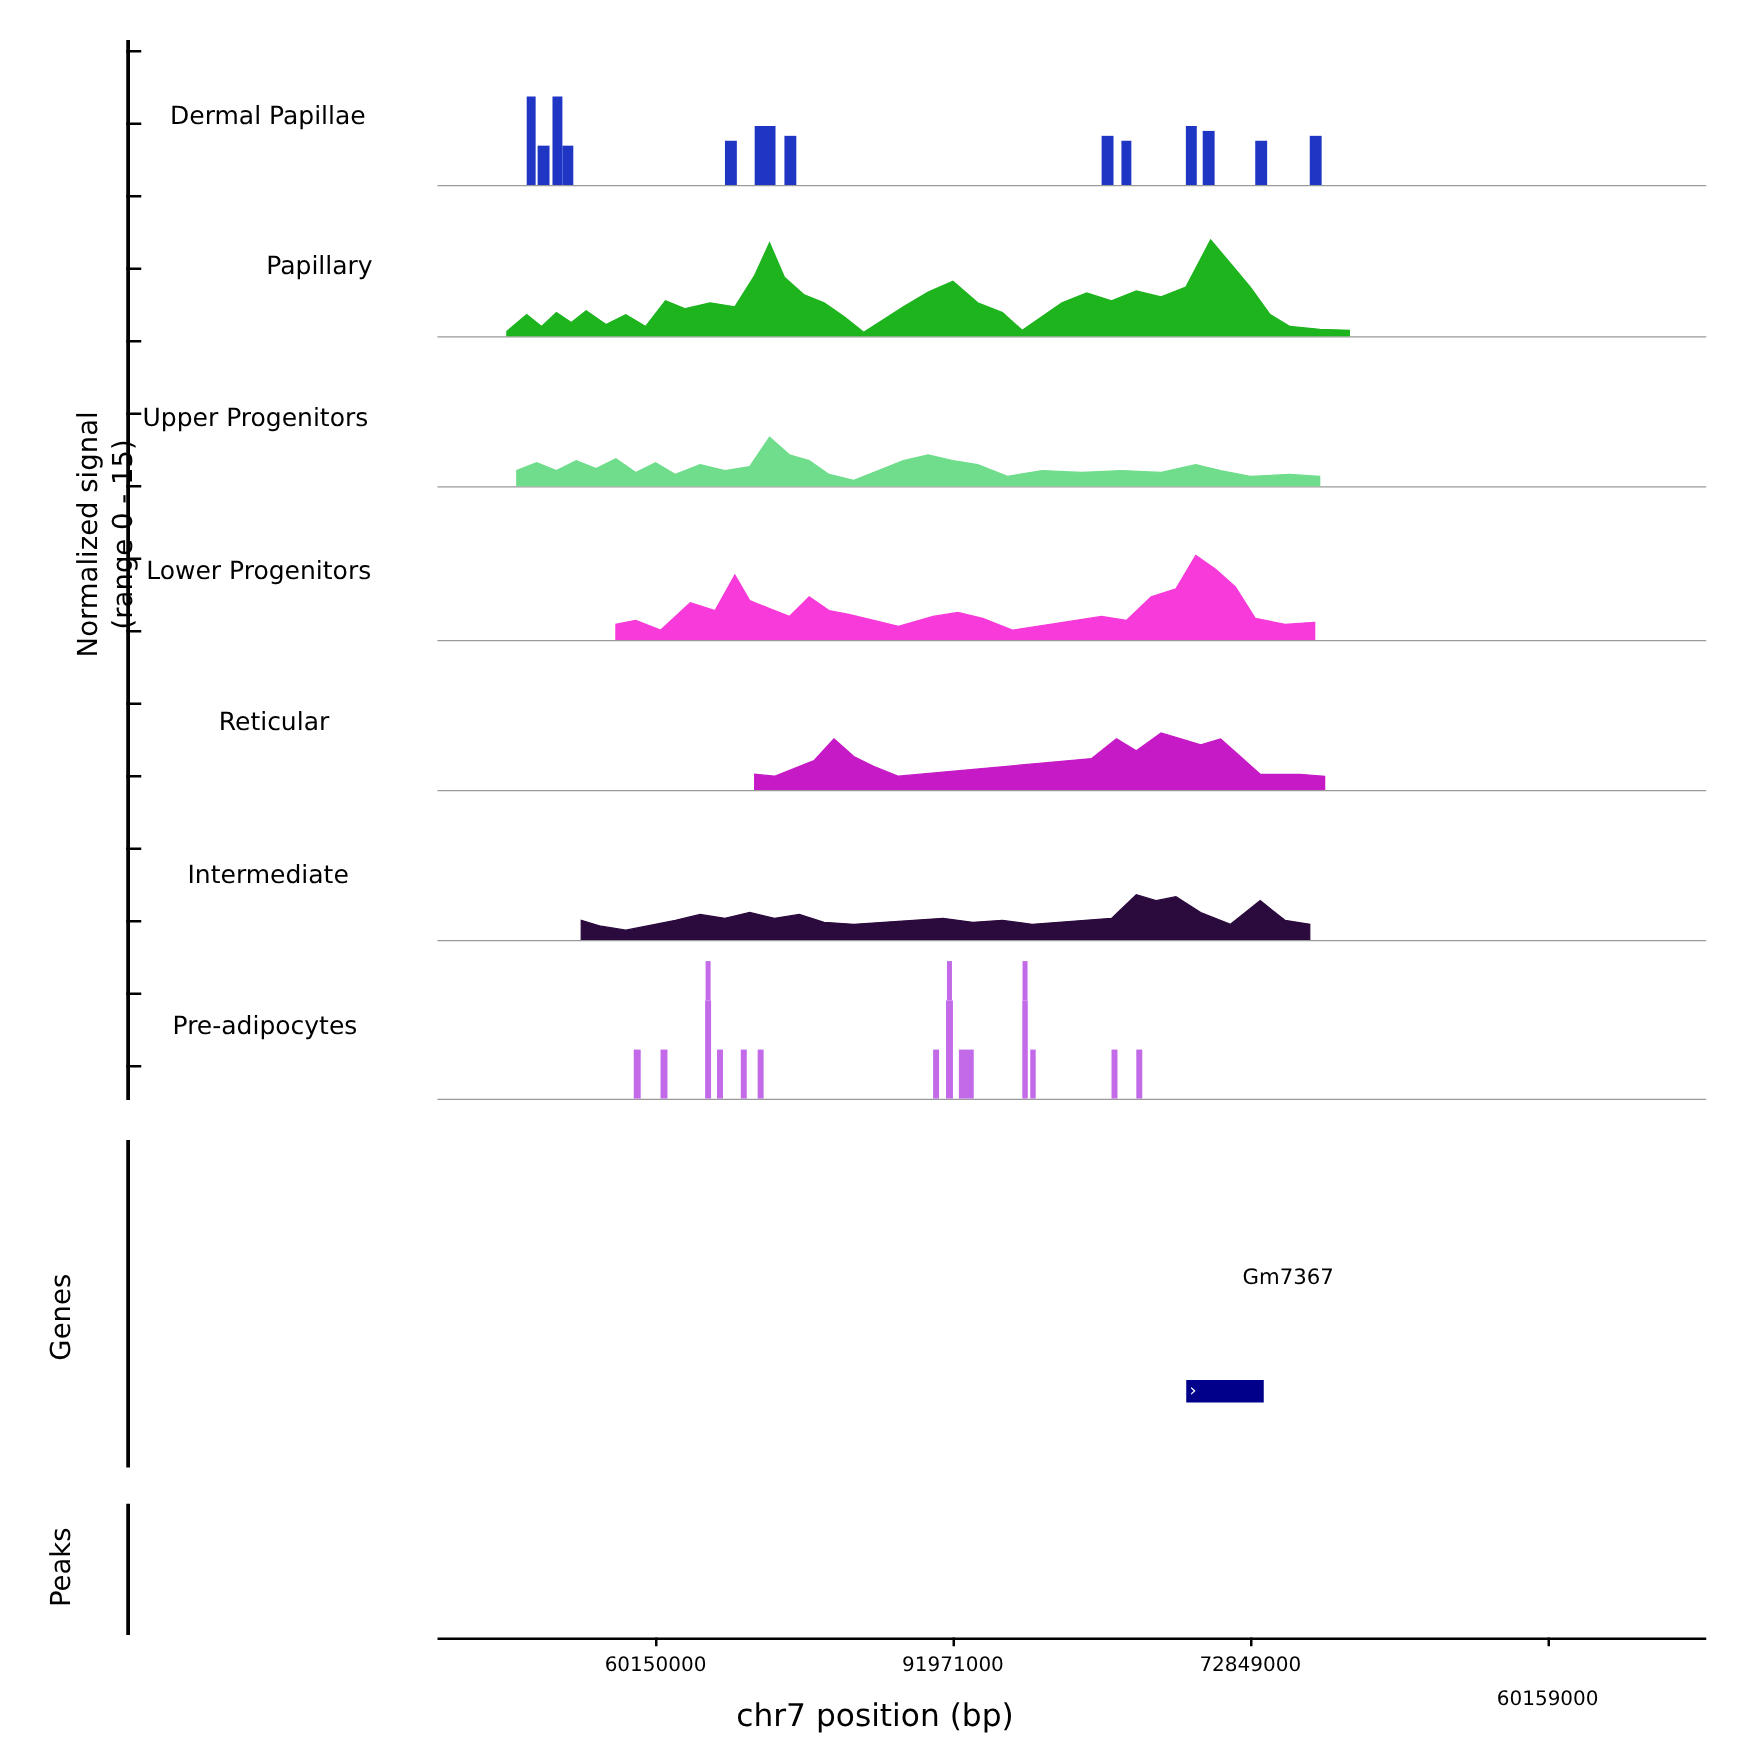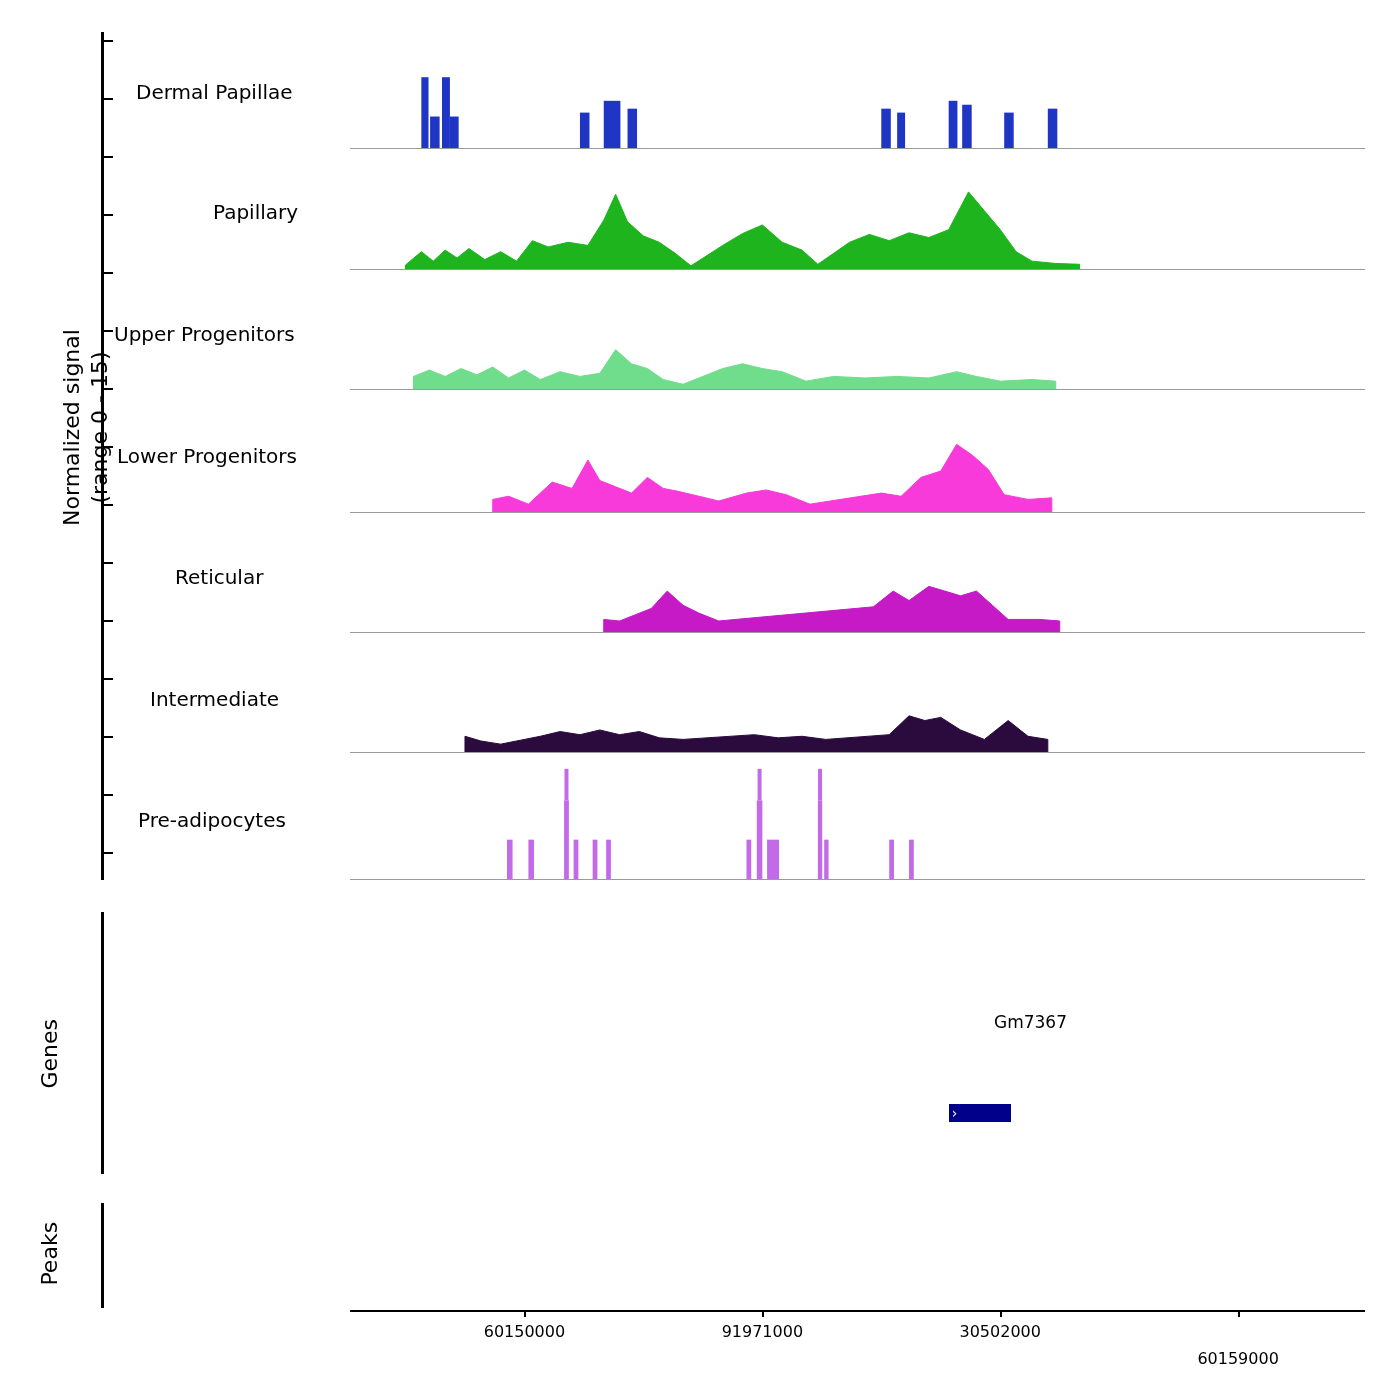--- a/index.html
+++ b/index.html
@@ -227,24 +227,25 @@
   <div id="gene-body" style="left: 948.691px; width: 61.8516px;"></div>
   <div id="gene-arrow" style="left: 951.691px;">›</div>
 
   <div id="xaxis-line"></div>
   <div id="xaxis-ticks">
       <div class="xtick" style="left: 524.453px;"></div>
       <div class="xticklabel" style="left: 524.453px;">60150000</div>
       <div class="xtick" style="left: 762.344px;"></div>
       <div class="xticklabel" style="left: 762.344px;">91971000</div>
       <div class="xtick" style="left: 1000.23px;"></div>
-      <div class="xticklabel" style="left: 1000.23px;">30502000</div>
+      <div class="xticklabel" style="left: 1000.23px;">72849000</div>
       <div class="xtick" style="left: 1238.12px;"></div>
       <div class="xticklabel" style="left: 1238.12px; margin-top: 27px;">60159000</div>
     </div>
+  <div id="xaxis-title">chr7 position (bp)</div>
 
 <div class="tickmark" style="top: 40px;"></div>
     <div class="tickmark" style="top: 98px;"></div>
     <div class="tickmark" style="top: 156px;"></div>
     <div class="tickmark" style="top: 214px;"></div>
     <div class="tickmark" style="top: 272px;"></div>
     <div class="tickmark" style="top: 330px;"></div>
     <div class="tickmark" style="top: 388px;"></div>
     <div class="tickmark" style="top: 446px;"></div>
     <div class="tickmark" style="top: 504px;"></div>

